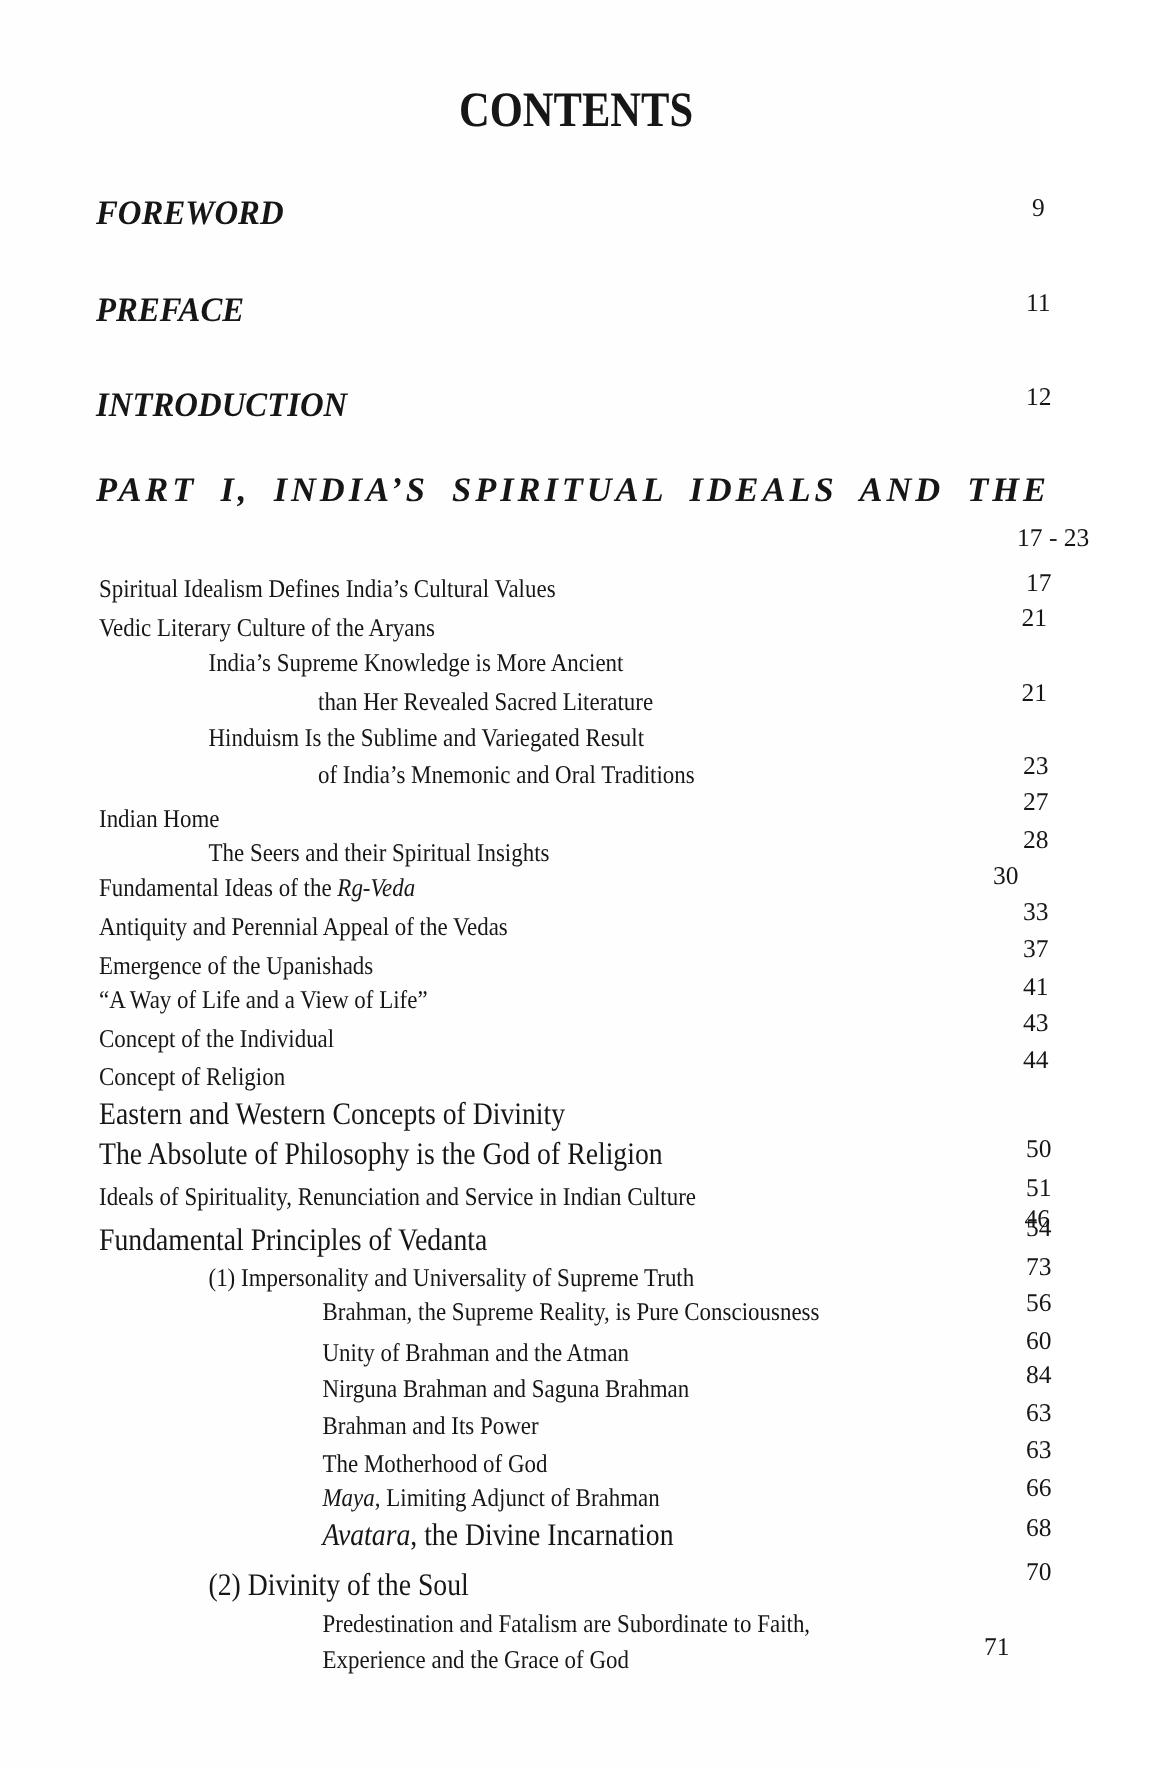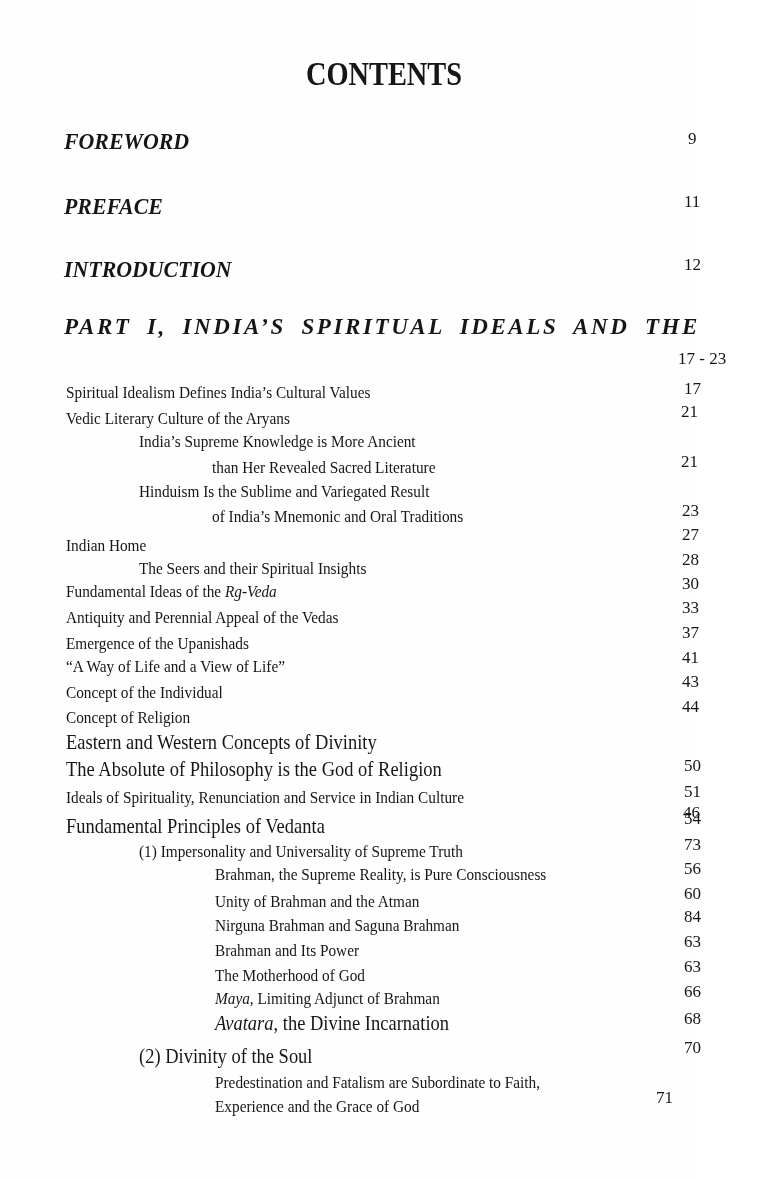--- a/index.html
+++ b/index.html
@@ -52,21 +52,21 @@
 
   <div class="line entry" style="left:66px; top:537px;">Indian Home</div>
   <div class="num" style="left:682px; top:526px;">27</div>
 
   <div class="line entry" style="left:139px; top:560px;">The Seers and their Spiritual Insights</div>
   <div class="num" style="left:682px; top:551px;">28</div>
 
   <div class="line entry" style="left:66px; top:583px;">
     <span>Fundamental Ideas of the </span><span class="it">Rg-Veda</span>
   </div>
-  <div class="num" style="left:682px; top:575px;">30</div>
+  <div class="num" style="left:662px; top:575px;">30</div>
 
   <div class="line entry" style="left:66px; top:609px;">Antiquity and Perennial Appeal of the Vedas</div>
   <div class="num" style="left:682px; top:599px;">33</div>
 
   <div class="line entry" style="left:66px; top:635px;">Emergence of the Upanishads</div>
   <div class="num" style="left:682px; top:624px;">37</div>
 
   <div class="line entry" style="left:66px; top:658px;">“A Way of Life and a View of Life”</div>
   <div class="num" style="left:682px; top:649px;">41</div>
 

